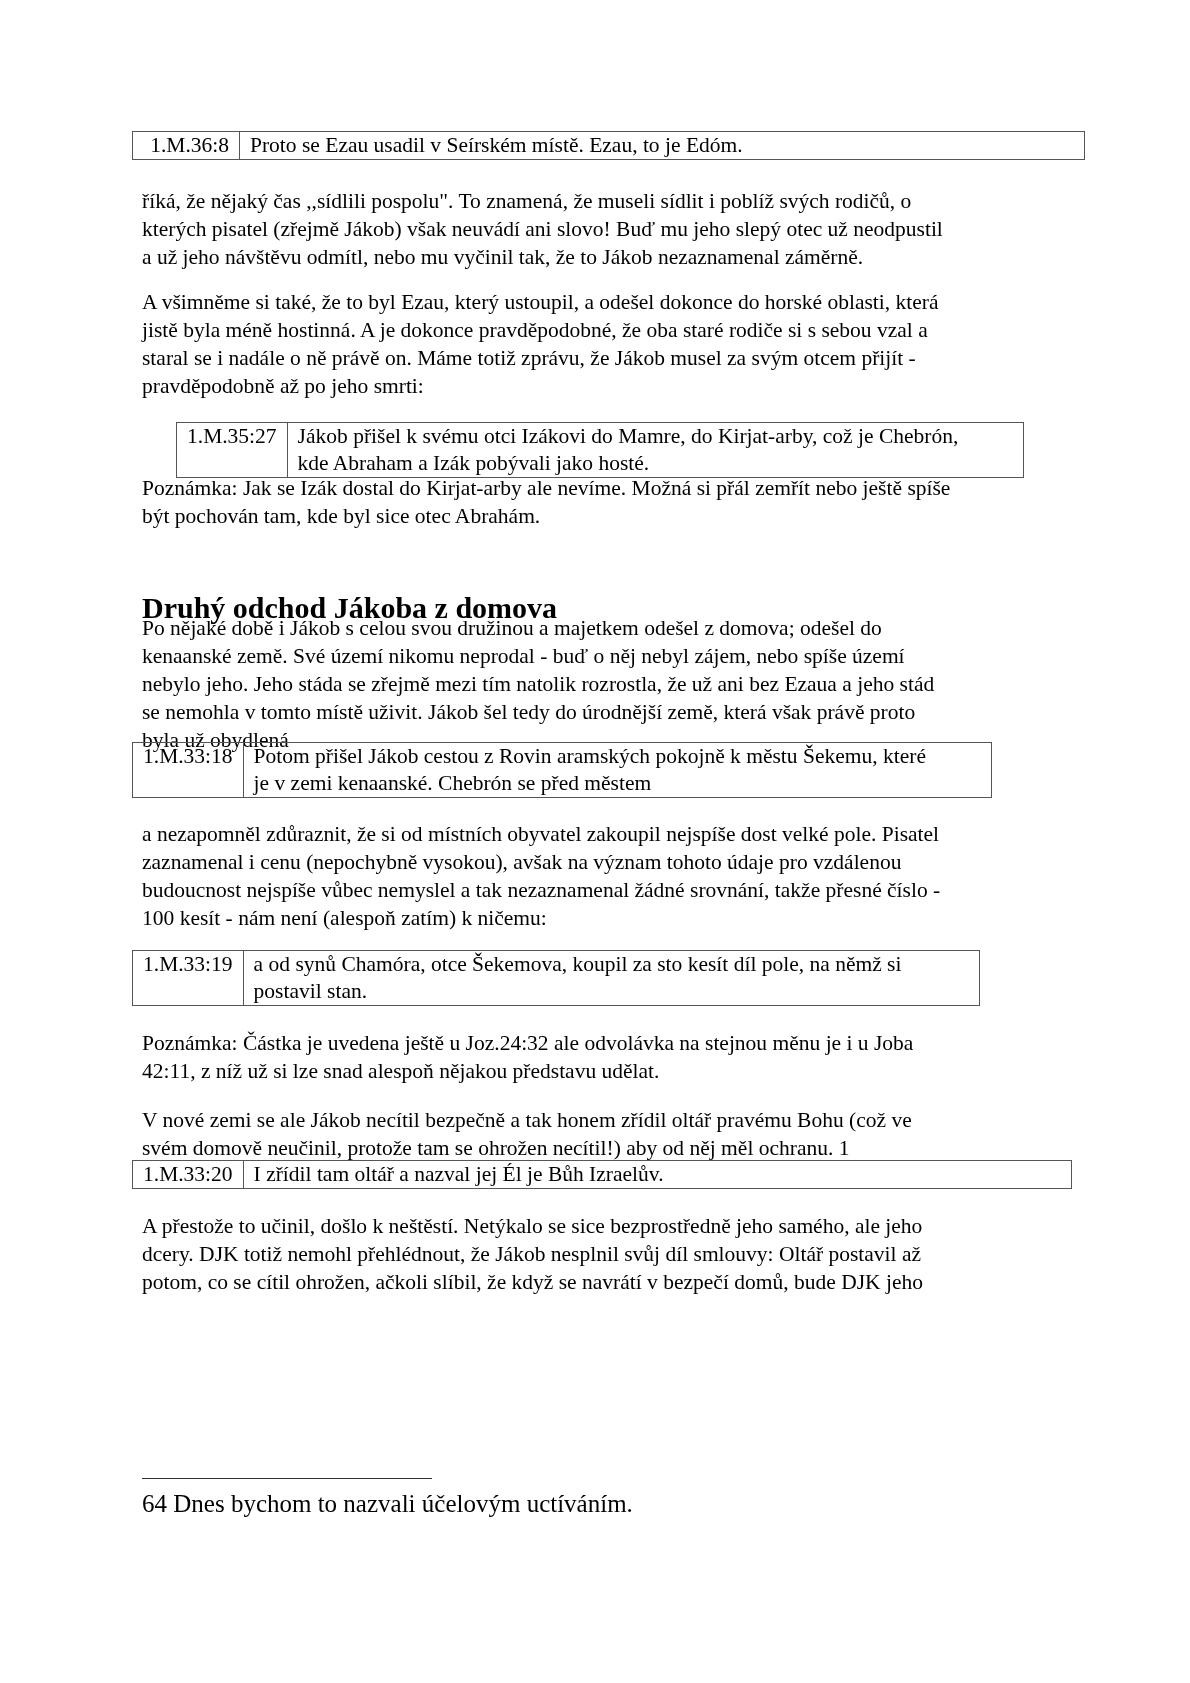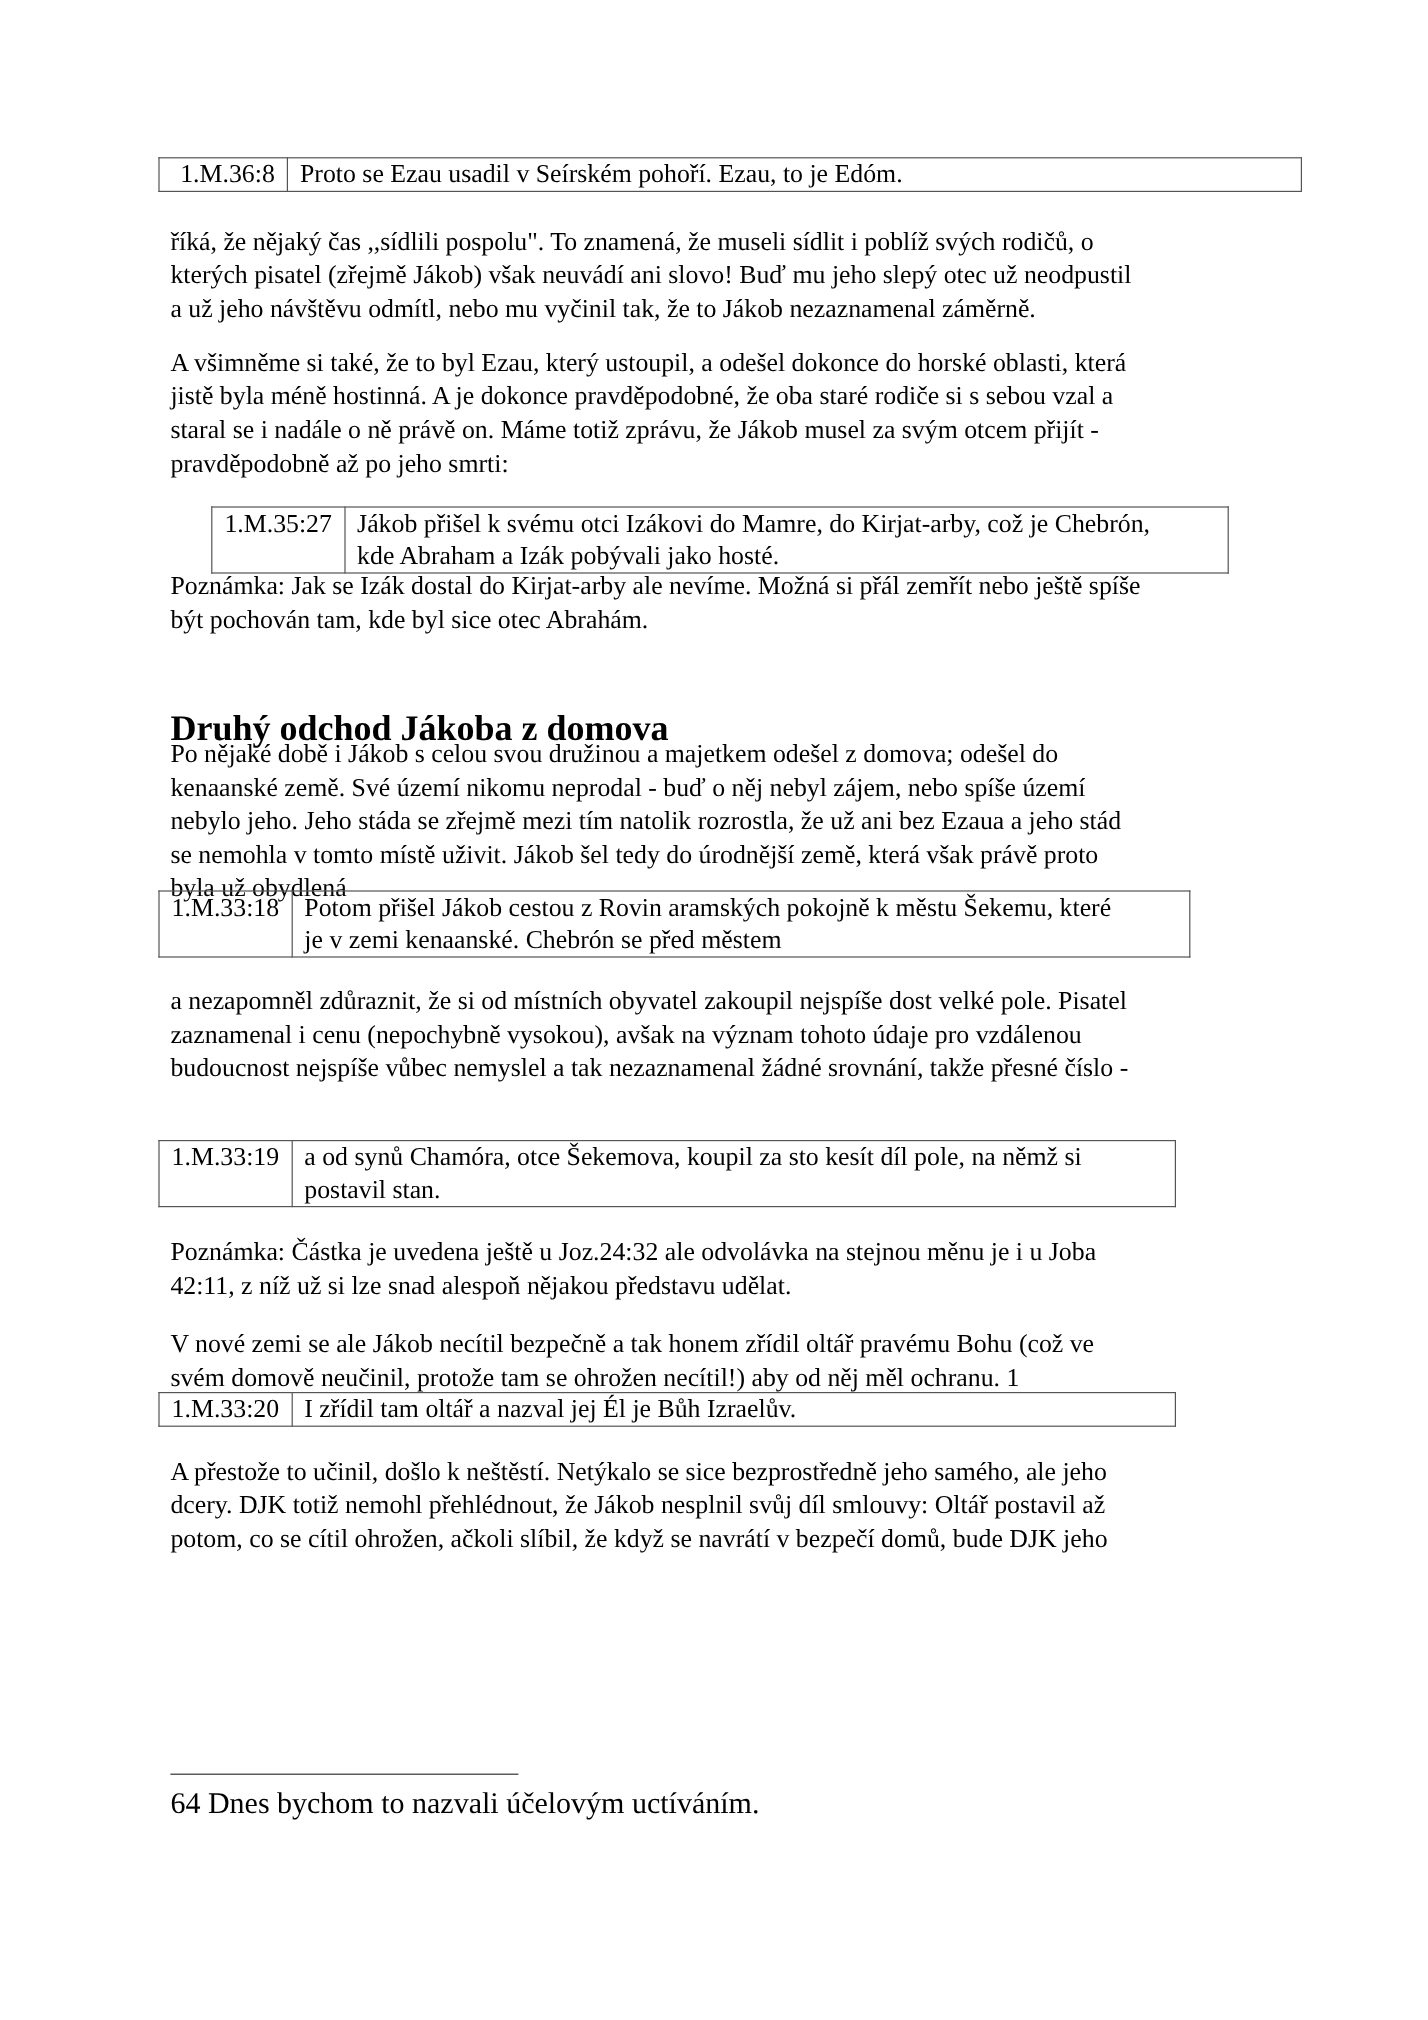--- a/index.html
+++ b/index.html
@@ -18,21 +18,21 @@
 </head>
 <body>
 
 <div class="page">
 
   <table class="verse" style="left:132px; top:131px; width:953px;">
     <tbody>
         <tr>
       <td class="ref">1.M.36:8</td>
       <td>
-            <span class="line">Proto se Ezau usadil v Seírském pohoří. Ezau, to je Edóm.</span>
+            <span class="line">Proto se Ezau usadil v Seírském místě. Ezau, to je Edóm.</span>
           </td>
     </tr>
   </tbody>
     </table>
 
   <div class="blk" style="top:187px;">
     <span class="line">říká, že nějaký čas ,,sídlili pospolu". To znamená, že museli sídlit i poblíž svých rodičů, o</span>
     <span class="line">kterých pisatel (zřejmě Jákob) však neuvádí ani slovo! Buď mu jeho slepý otec už neodpustil</span>
     <span class="line">a už jeho návštěvu odmítl, nebo mu vyčinil tak, že to Jákob nezaznamenal záměrně.</span>
   </div>
@@ -80,20 +80,21 @@
         <span class="line">je v zemi kenaanské. Chebrón se před městem</span>
       </td>
     </tr>
   </tbody>
     </table>
 
   <div class="blk" style="top:820px;">
     <span class="line">a nezapomněl zdůraznit, že si od místních obyvatel zakoupil nejspíše dost velké pole. Pisatel</span>
     <span class="line">zaznamenal i cenu (nepochybně vysokou), avšak na význam tohoto údaje pro vzdálenou</span>
     <span class="line">budoucnost nejspíše vůbec nemyslel a tak nezaznamenal žádné srovnání, takže přesné číslo -</span>
+    <span class="line">100 kesít - nám není (alespoň zatím) k ničemu:</span>
   </div>
 
   <table class="verse" style="left:132px; top:950px; width:848px;">
     <tbody>
         <tr>
       <td class="ref">1.M.33:19</td>
       <td>
         <span class="line">a od synů Chamóra, otce Šekemova, koupil za sto kesít díl pole, na němž si</span>
         <span class="line">postavil stan.</span>
       </td>
@@ -104,21 +105,21 @@
   <div class="blk" style="top:1029px;">
     <span class="line">Poznámka: Částka je uvedena ještě u Joz.24:32 ale odvolávka na stejnou měnu je i u Joba</span>
     <span class="line">42:11, z níž už si lze snad alespoň nějakou představu udělat.</span>
   </div>
 
   <div class="blk" style="top:1106px;">
     <span class="line">V nové zemi se ale Jákob necítil bezpečně a tak honem zřídil oltář pravému Bohu (což ve</span>
     <span class="line">svém domově neučinil, protože tam se ohrožen necítil!) aby od něj měl ochranu. 1</span>
   </div>
 
-  <table class="verse" style="left:132px; top:1160px; width:848px;">
+  <table class="verse" style="left:132px; top:1160px; width:940px;">
     <tbody>
         <tr>
       <td class="ref">1.M.33:20</td>
       <td>
         <span class="line">I zřídil tam oltář a nazval jej Él je Bůh Izraelův.</span>
       </td>
     </tr>
   </tbody>
     </table>
 

